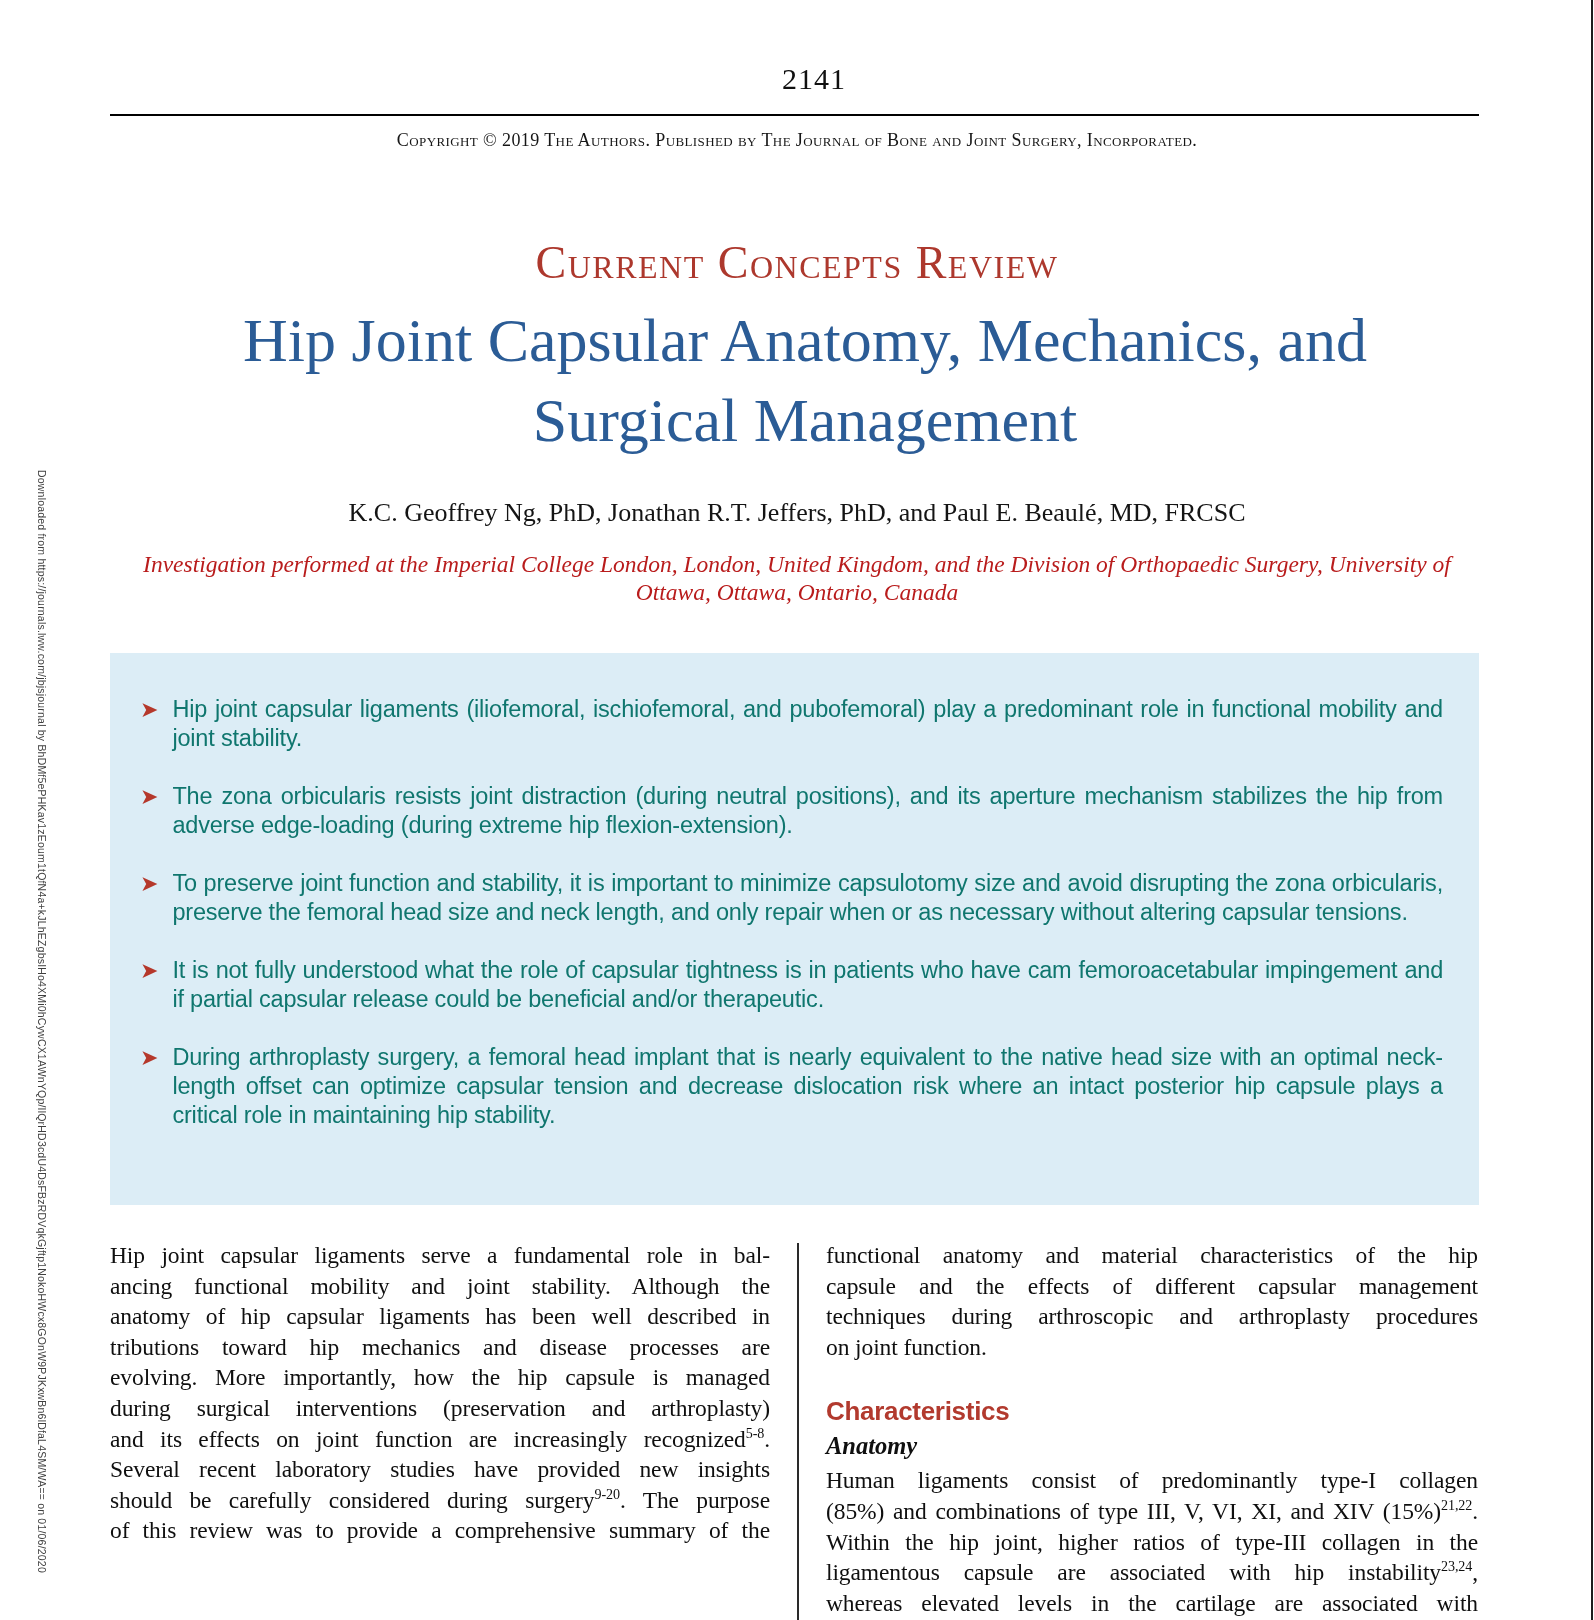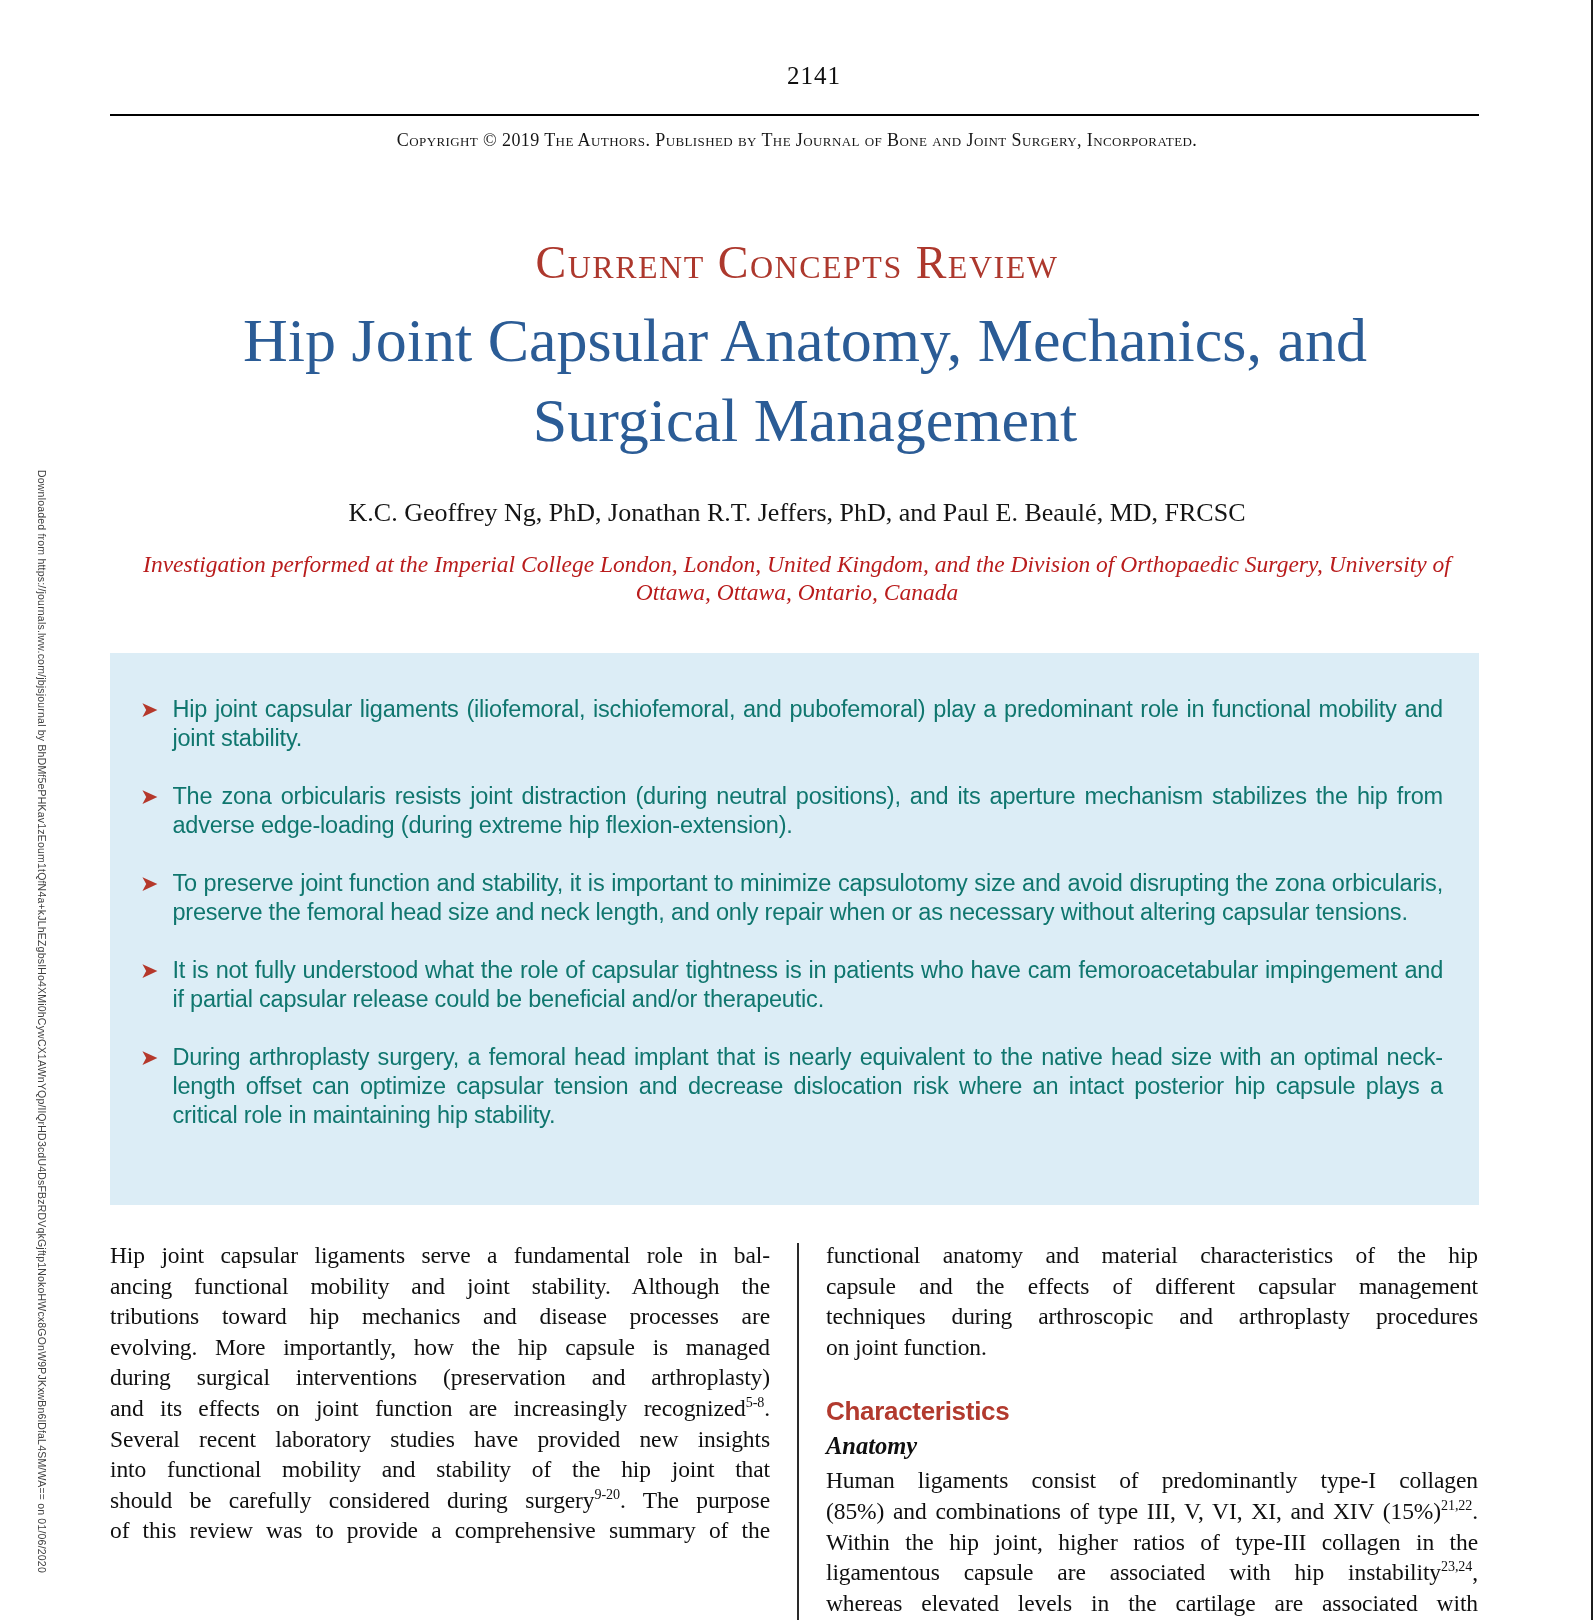--- a/index.html
+++ b/index.html
@@ -22,21 +22,21 @@
     position: absolute; left: 36px; top: 470px;
     writing-mode: vertical-rl;
     font-family: "Liberation Sans", sans-serif;
     font-size: 10.5px;
     letter-spacing: 0.2px;
     color: #3f3f3f;
     white-space: nowrap;
   }
   .page-number {
     position: absolute; top: 62px; left: 0; width: 100%;
-    text-align: center; font-size: 25px; letter-spacing: 1px; color: #101010; padding-left: 34px;
+    text-align: center; font-size: 30px; letter-spacing: 1px; color: #101010; padding-left: 34px;
   }
   .top-rule {
     position: absolute; left: 110px; top: 114px; width: 1369px; height: 2px;
     background: #000;
   }
   .copyright {
     position: absolute; top: 130px; left: 0; width: 100%;
     text-align: center; font-size: 18px; font-variant: small-caps;
     letter-spacing: 0.4px; color: #161616;
   }
@@ -147,26 +147,26 @@
       <div class="kp-text">During arthroplasty surgery, a femoral head implant that is nearly equivalent to the native head size with an optimal neck-length offset can optimize capsular tension and decrease dislocation risk where an intact posterior hip capsule plays a critical role in maintaining hip stability.</div>
     </div>
   </div>
 
   <div class="col-divider"></div>
 
   <div class="col-left">
     <div>
         <div class="tline">Hip joint capsular ligaments serve a fundamental role in bal-</div>
         <div class="tline">ancing functional mobility and joint stability. Although the</div>
+        <div class="tline">anatomy of hip capsular ligaments has been well described in</div>
         <div class="tline">tributions toward hip mechanics and disease processes are</div>
         <div class="tline">evolving. More importantly, how the hip capsule is managed</div>
         <div class="tline">during surgical interventions (preservation and arthroplasty)</div>
         <div class="tline">and its effects on joint function are increasingly recognized<sup>5-8</sup>.</div>
         <div class="tline">Several recent laboratory studies have provided new insights</div>
-        <div class="tline">into functional mobility and stability of the hip joint that</div>
         <div class="tline">should be carefully considered during surgery<sup>9-20</sup>. The purpose</div>
         <div class="tline">of this review was to provide a comprehensive summary of the</div>
       </div>
   </div>
 
   <div class="col-right">
     <div class="para-end">
         <div class="tline">functional anatomy and material characteristics of the hip</div>
         <div class="tline">capsule and the effects of different capsular management</div>
         <div class="tline">techniques during arthroscopic and arthroplasty procedures</div>

